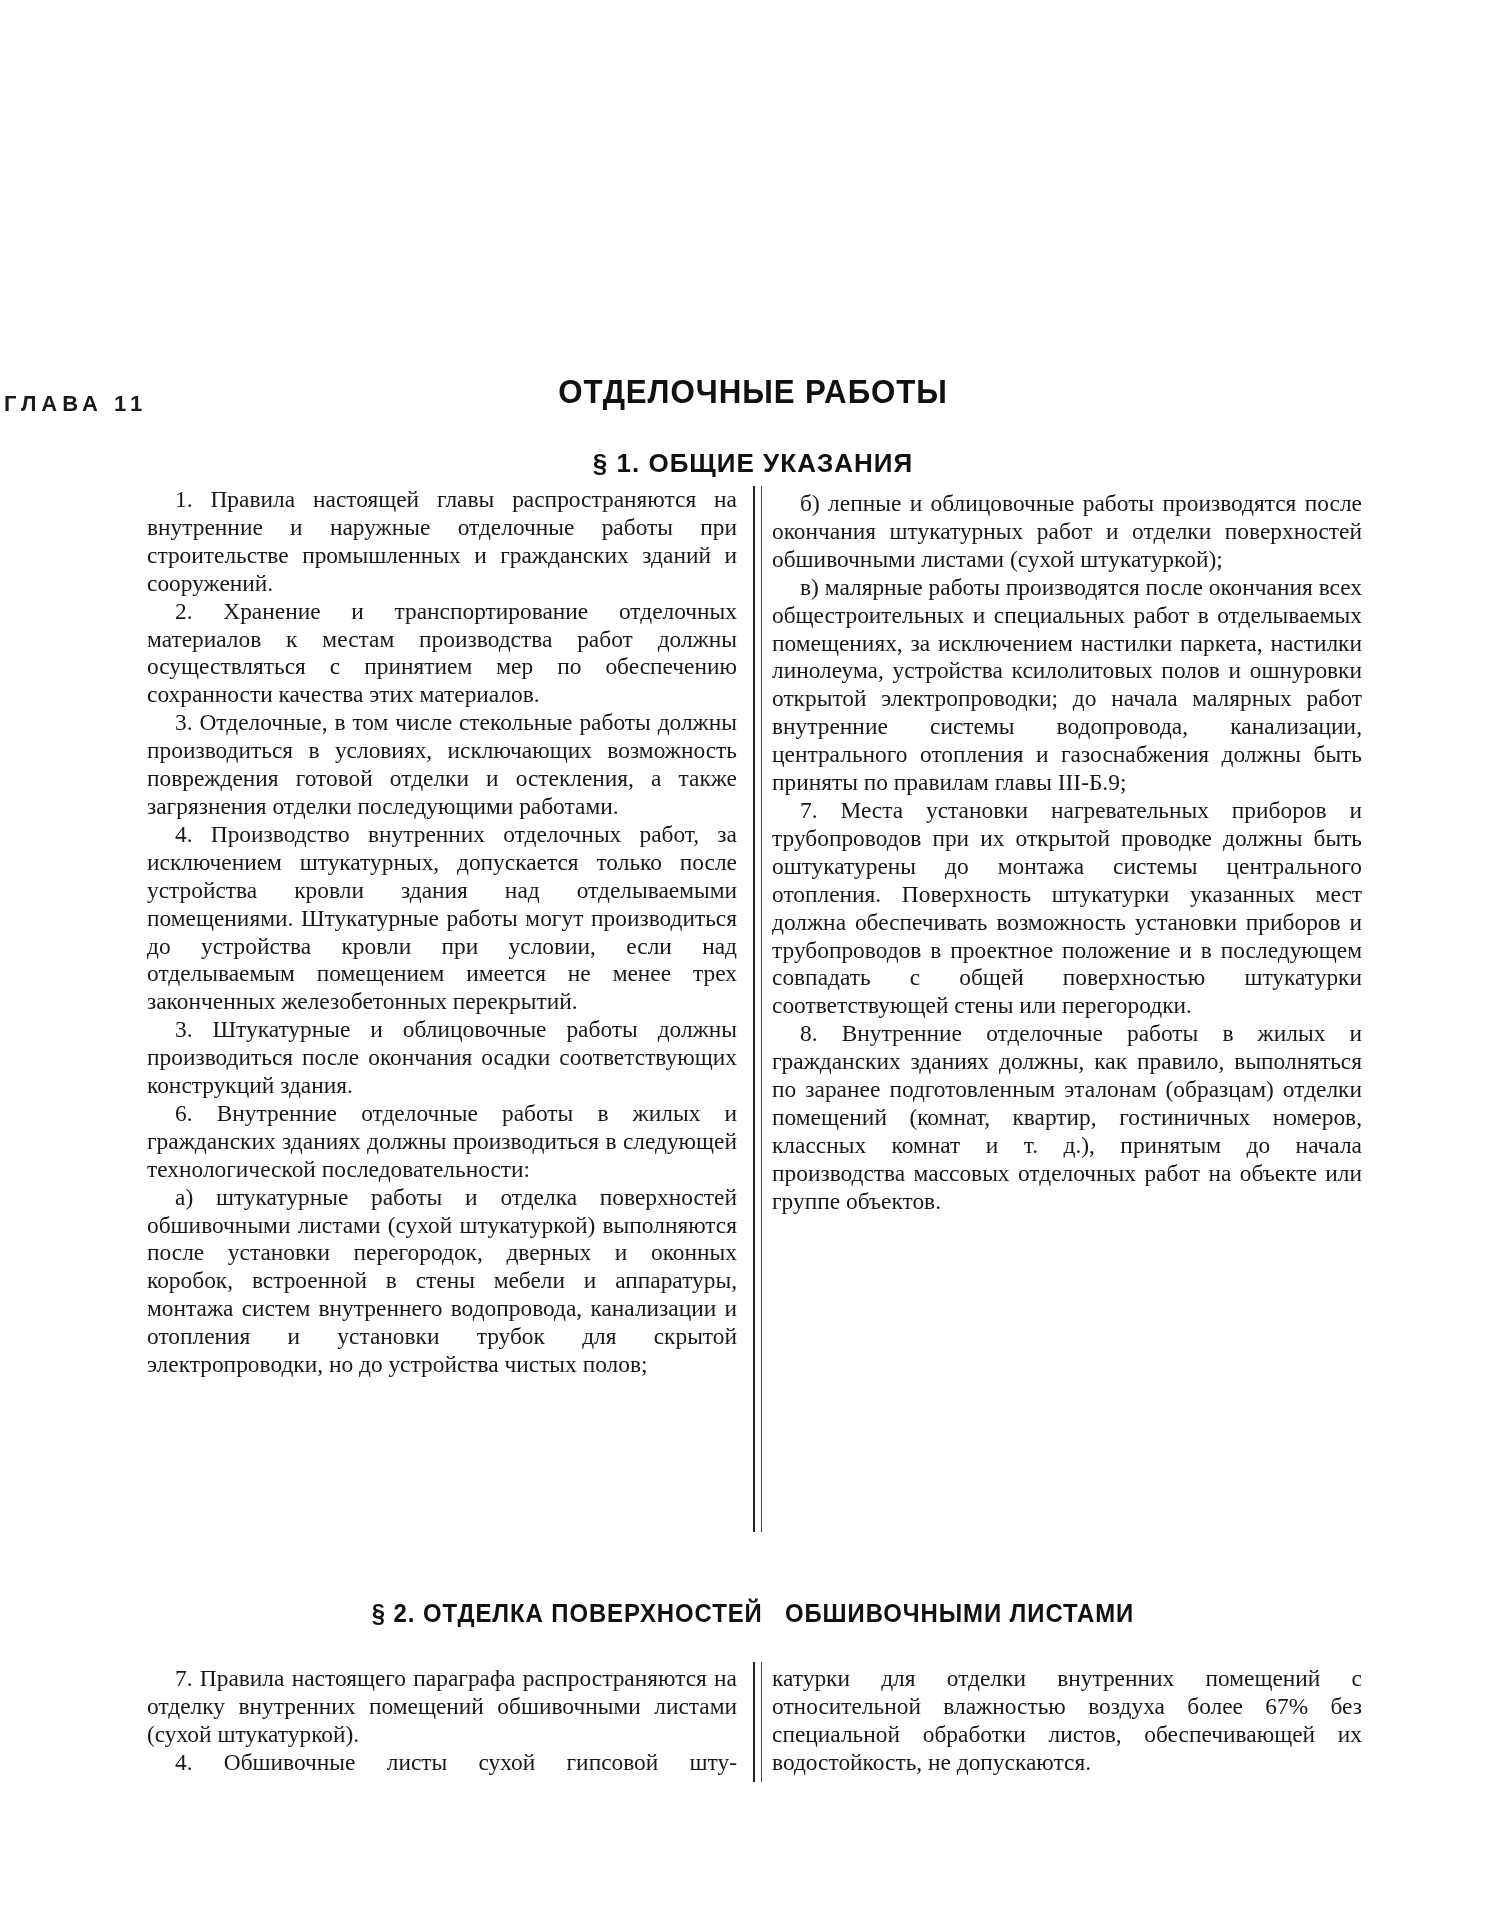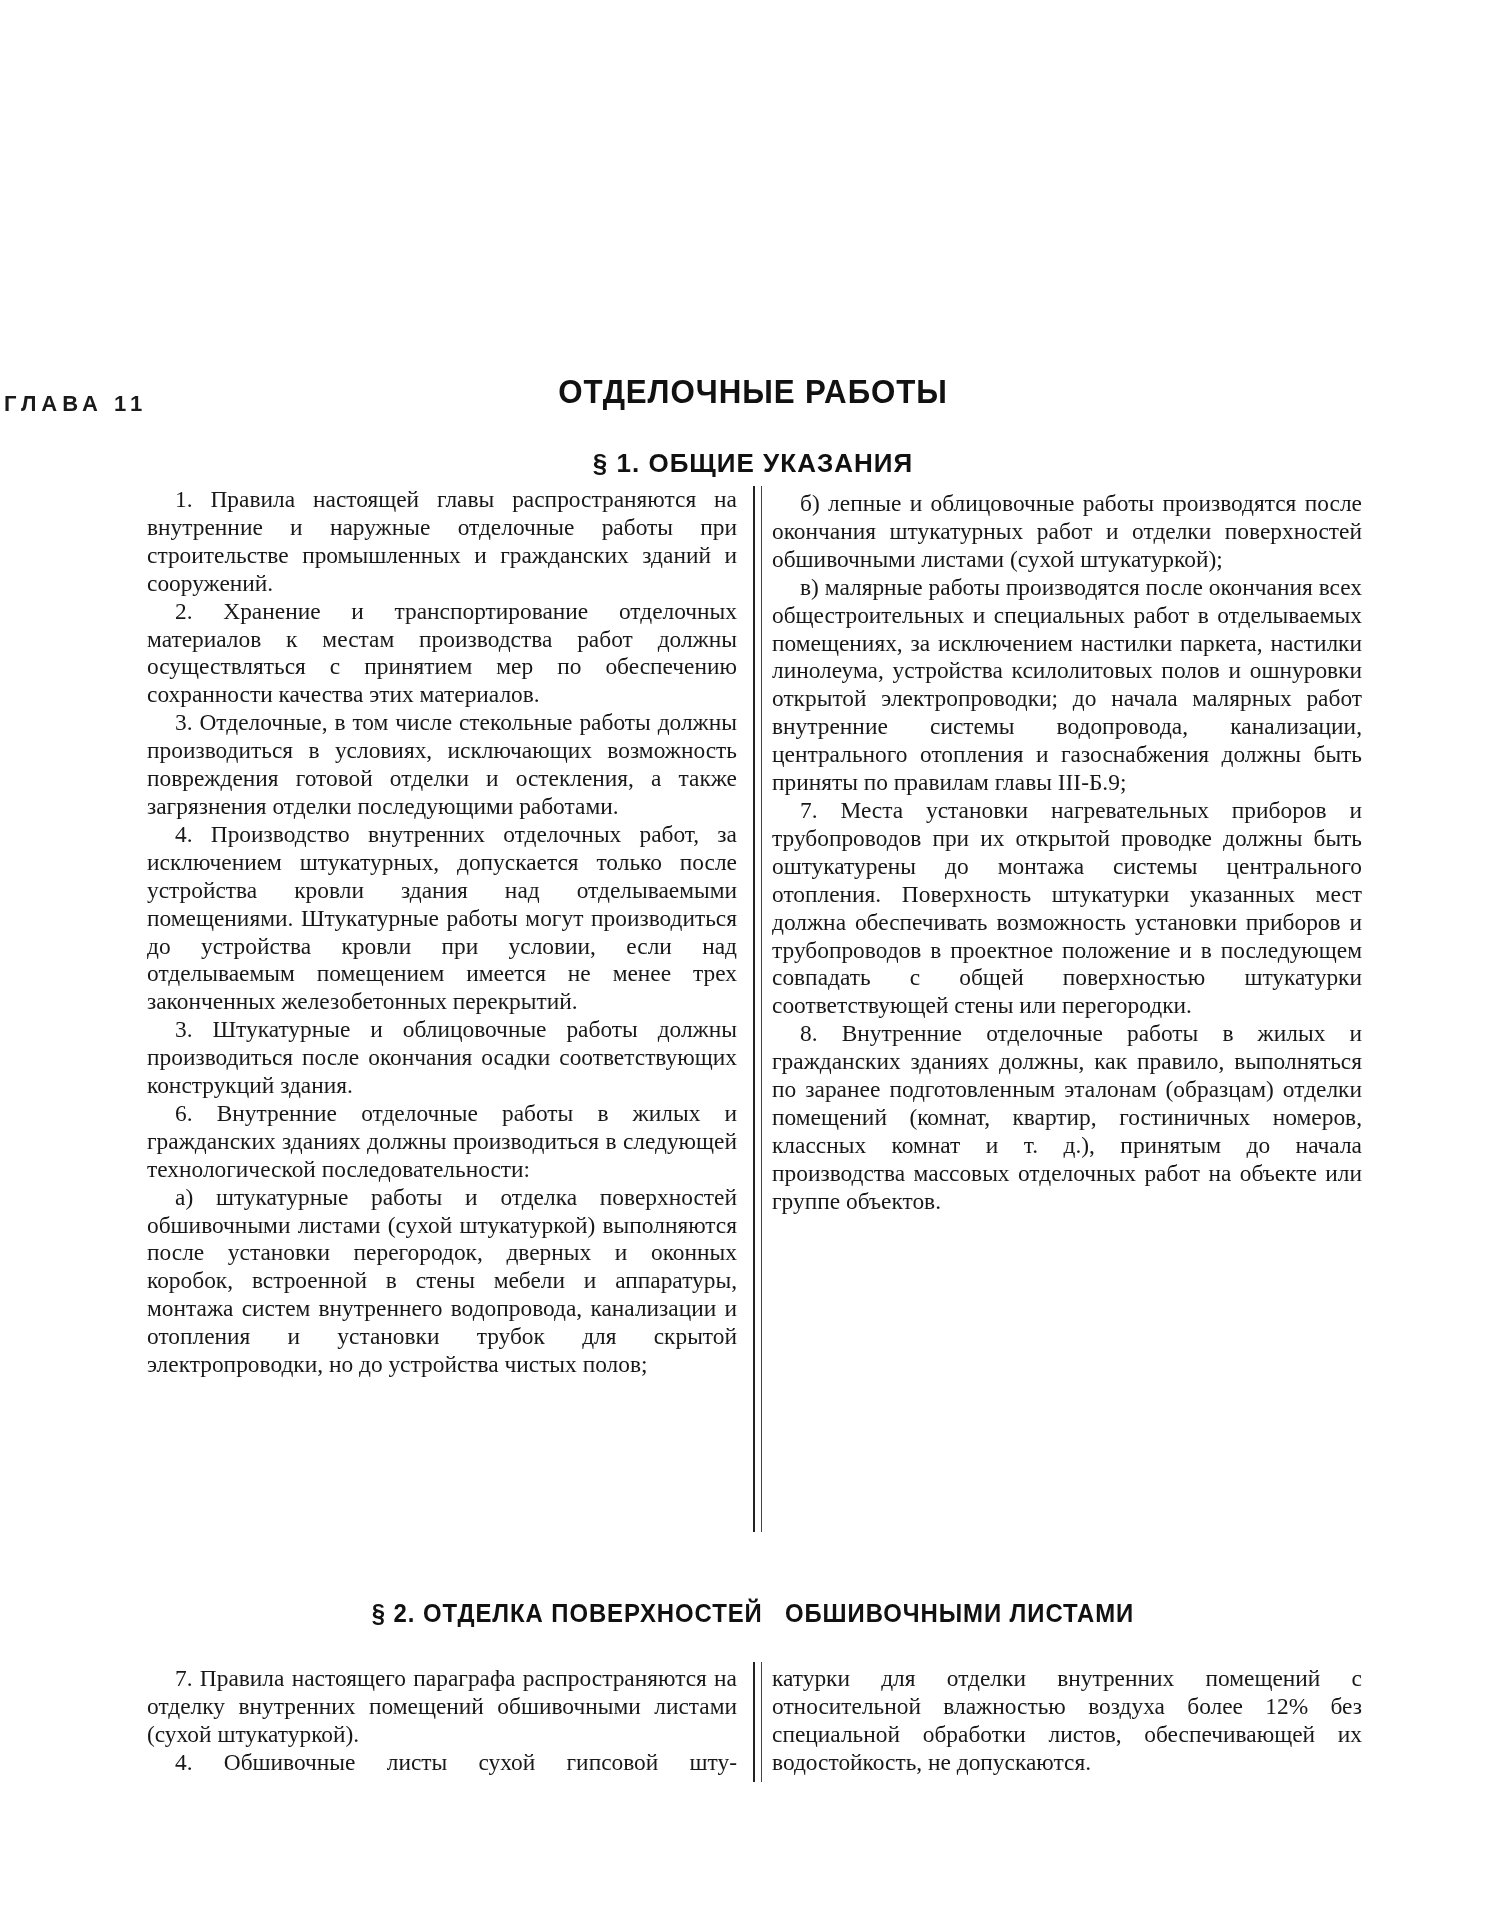--- a/index.html
+++ b/index.html
@@ -121,14 +121,14 @@
 </div>
 
 <div class="col s2-left">
   <p>7. Правила настоящего параграфа распространяются на отделку внутренних помещений обшивочными листами (сухой штукатуркой).</p>
   <p id="s2p2a" style="text-align-last: justify;">4. Обшивочные листы сухой гипсовой шту-</p>
 </div>
 
 <div class="divider d2"></div>
 
 <div class="col s2-right">
-  <p id="s2p2b" style="text-indent:0">катурки для отделки внутренних помещений с относительной влажностью воздуха более 12% без специальной обработки листов, обеспечивающей их водостойкость, не допускаются.</p>
+  <p id="s2p2b" style="text-indent:0">катурки для отделки внутренних помещений с относительной влажностью воздуха более 67% без специальной обработки листов, обеспечивающей их водостойкость, не допускаются.</p>
 </div>
 
 </body></html>

